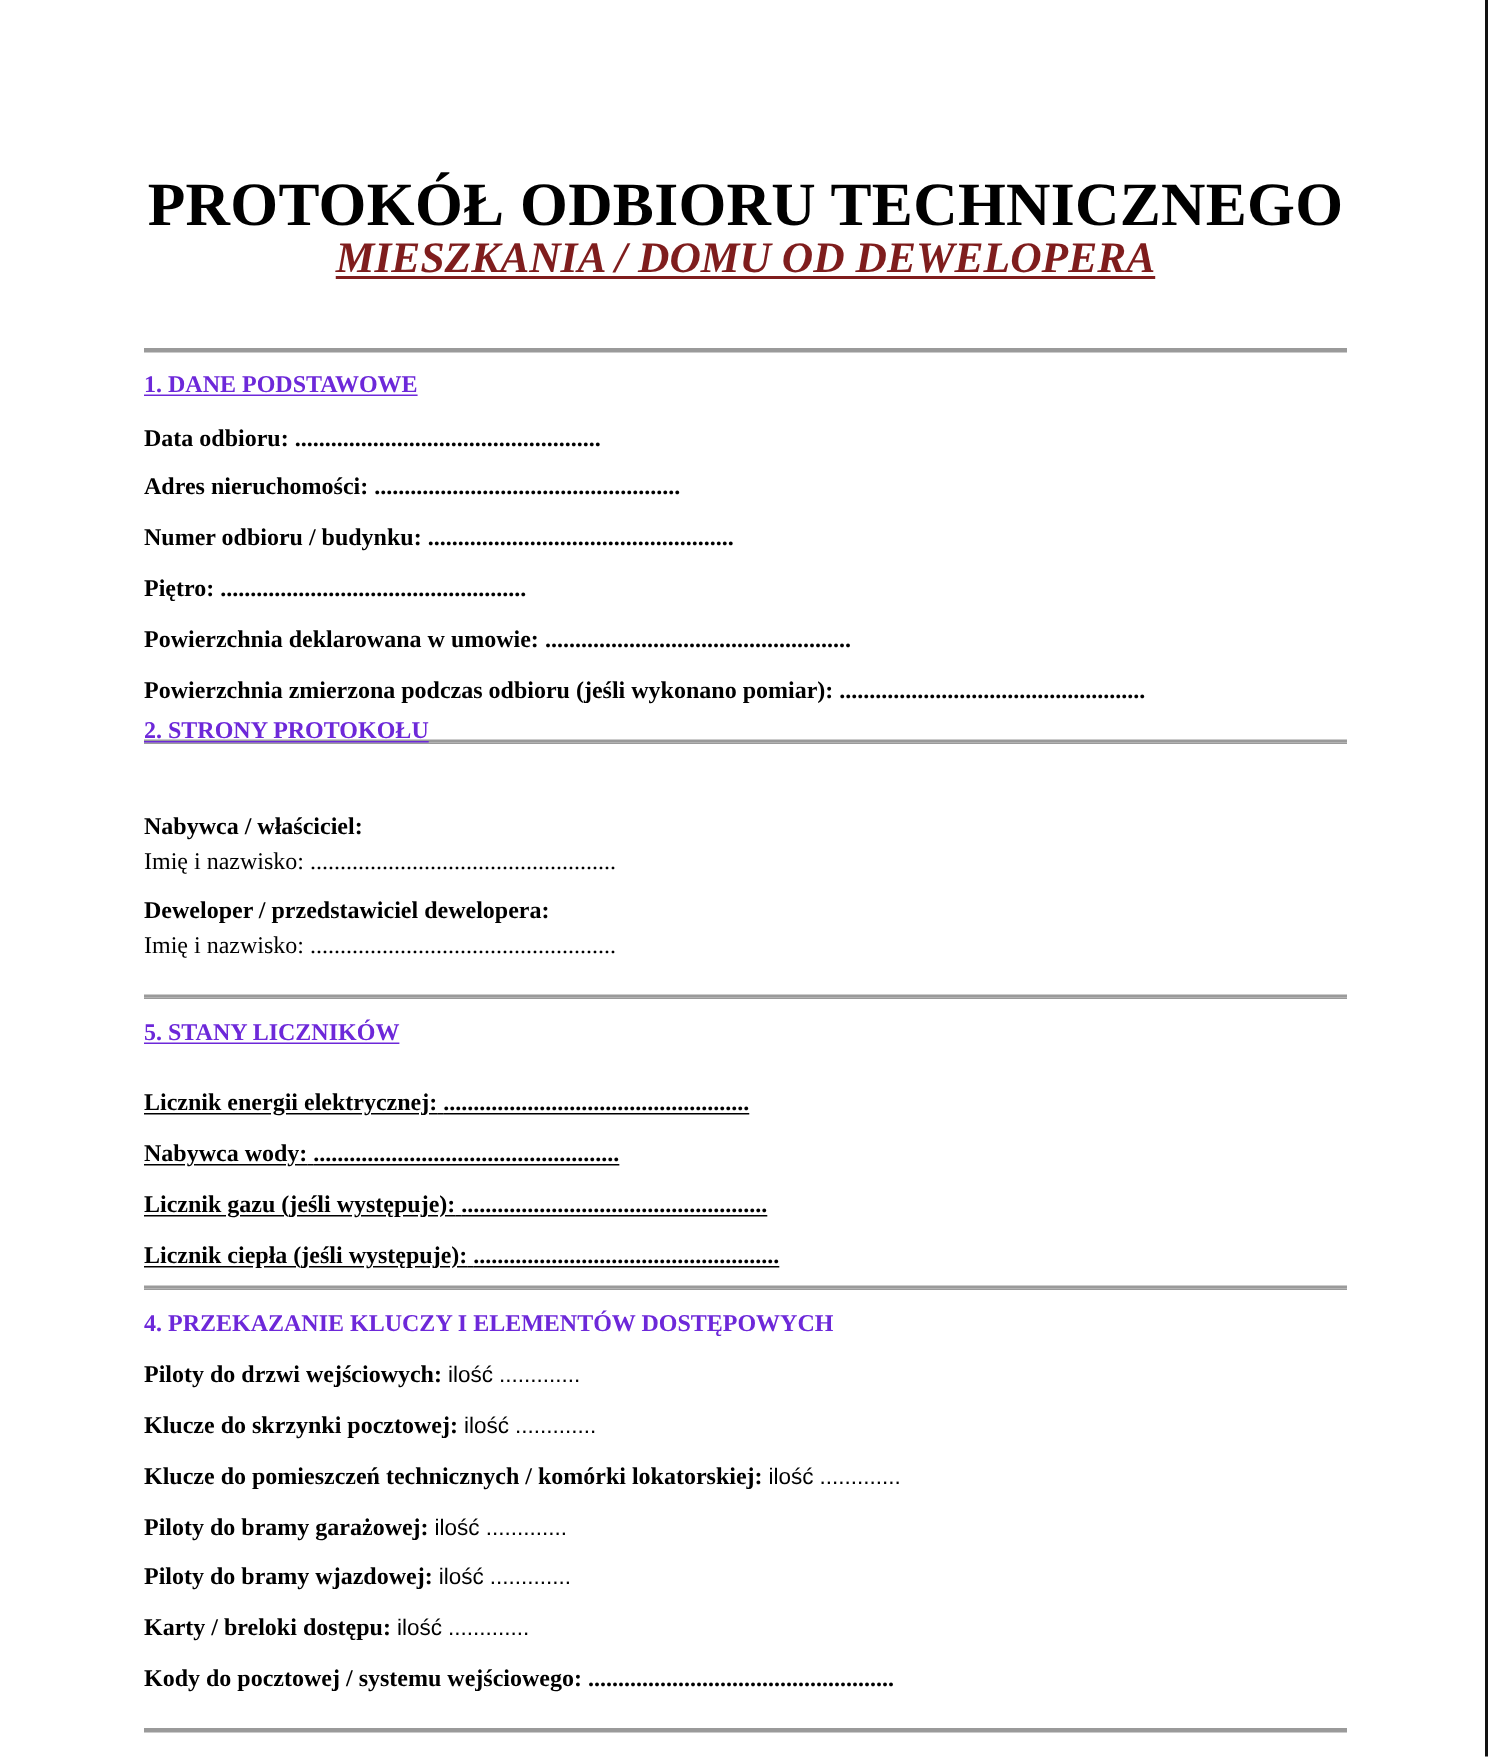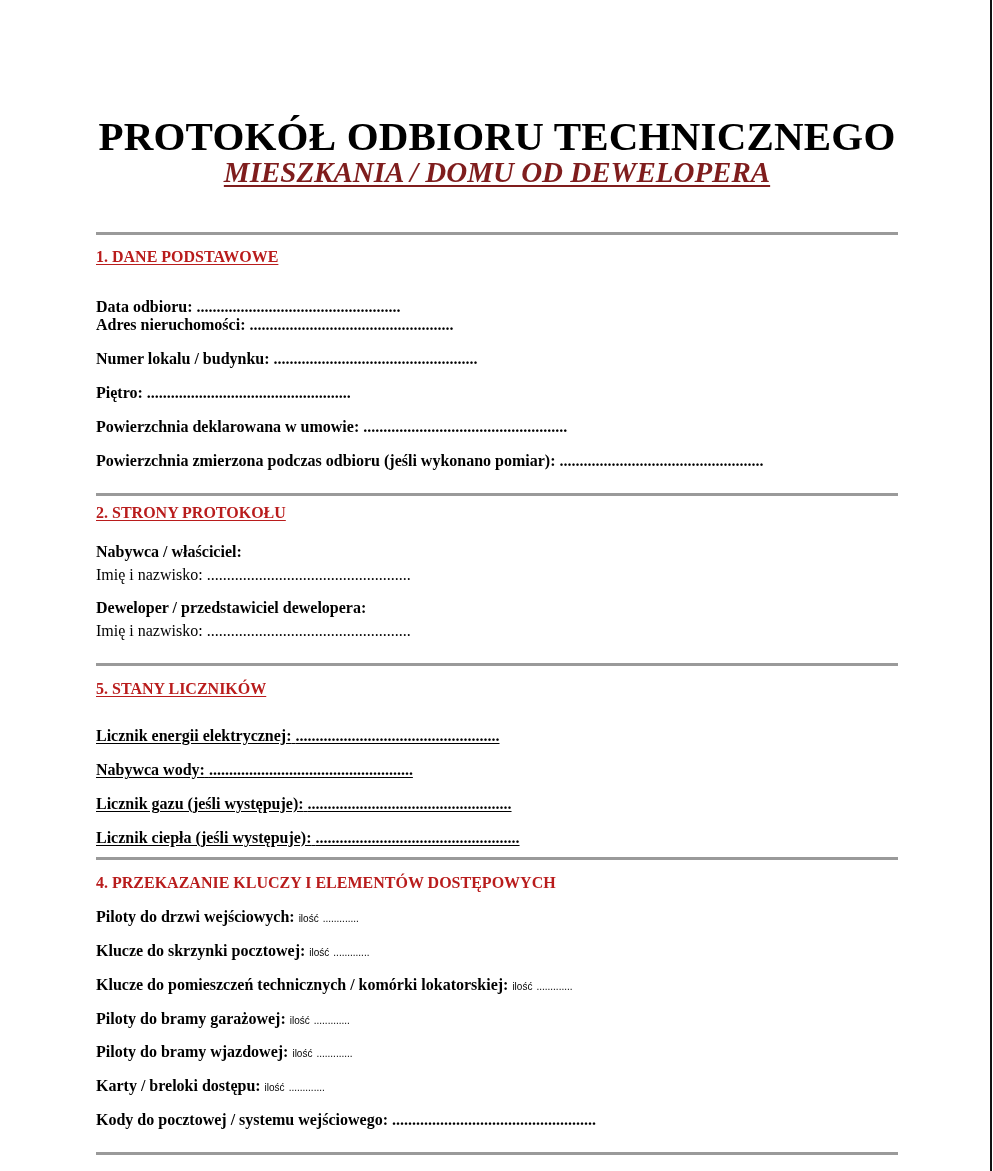--- a/index.html
+++ b/index.html
@@ -2,69 +2,69 @@
 <html><head>
   <meta charset="utf-8">
   <style>
     html, body { margin: 0; padding: 0; background: #ffffff; }
     body { width: 993px; height: 1171px; position: relative; overflow: hidden; font-family: "Liberation Serif", serif; color: #000; }
     .page-edge { position: absolute; top: 0; right: 1px; width: 2px; height: 1171px; background: #111; }
     .doc { position: absolute; left: 96px; top: 0; width: 802px; }
     .title { position: absolute; left: 0; top: 112px; width: 802px; text-align: center; font-size: 41px; font-weight: bold; text-decoration-thickness: 2px; text-underline-offset: 4px; letter-spacing: 0.2px; }
     .subtitle { position: absolute; left: 0; top: 156px; width: 802px; text-align: center; font-size: 29px; font-weight: bold; font-style: italic; color: #7f1d1d; text-decoration: underline; text-decoration-thickness: 2px; text-underline-offset: 3px; }
     .sep { position: absolute; left: 0; width: 802px; height: 3px; border-top: 2px solid #9a9a9a; border-bottom: 1px solid #9a9a9a; box-sizing: border-box; }
-    .sec-head { position: absolute; left: 0; font-size: 16px; font-weight: bold; color: #b91c1c; }
+    .sec-head { position: absolute; left: 0; font-size: 16px; font-weight: bold; color: #6d28d9; }
     .sec-head.ul { text-decoration: underline; text-underline-offset: 2px; }
     .row { position: absolute; left: 0; font-size: 16px; white-space: nowrap; }
     .b { font-weight: bold; }
     .dots { font-weight: bold; letter-spacing: 0px; }
     .ul-row { text-decoration: underline; text-underline-offset: 2px; margin-top: 13px; }
-    .sans { font-family: "Liberation Sans", sans-serif; font-weight: normal; font-size: 10px; }
+    .sans { font-family: "Liberation Sans", sans-serif; font-weight: normal; font-size: 15px; }
     .plain { font-weight: normal; text-align: center; }
   </style>
 </head>
 <body>
 
 <div class="page-edge"></div>
 
 <div class="doc">
   <div class="title">PROTOKÓŁ ODBIORU TECHNICZNEGO</div>
   <div class="subtitle">MIESZKANIA / DOMU OD DEWELOPERA</div>
 
   <div class="sep" style="top:232px"></div>
 
   <div class="sec-head ul" style="top:248px">1. DANE PODSTAWOWE</div>
-  <div class="row" style="top:298px">
+  <div class="row" style="top:284px">
     <span class="b">Data odbioru:</span>
     <span class="dots">...................................................</span>
   </div>
   <div class="row" style="top:316px">
     <span class="b">Adres nieruchomości:</span>
     <span class="dots">...................................................</span>
   </div>
   <div class="row" style="top:350px">
-    <span class="b">Numer lokalu / budynku:</span>
+    <span class="b">Numer odbioru / budynku:</span>
     <span class="dots">...................................................</span>
   </div>
   <div class="row" style="top:384px">
     <span class="b">Piętro:</span>
     <span class="dots">...................................................</span>
   </div>
   <div class="row" style="top:418px">
     <span class="b">Powierzchnia deklarowana w umowie:</span>
     <span class="dots">...................................................</span>
   </div>
   <div class="row" style="top:452px">
     <span class="b">Powierzchnia zmierzona podczas odbioru (jeśli wykonano pomiar):</span>
     <span class="dots">...................................................</span>
   </div>
 
   <div class="sep" style="top:493px"></div>
 
-  <div class="sec-head ul" style="top:504px">2. STRONY PROTOKOŁU</div>
+  <div class="sec-head ul" style="top:479px">2. STRONY PROTOKOŁU</div>
   <div class="row b" style="top:543px">Nabywca / właściciel:</div>
   <div class="row" style="top:566px">
     <span class="plain">Imię i nazwisko:</span>
     <span class="plain">...................................................</span>
   </div>
   <div class="row b" style="top:599px">Deweloper / przedstawiciel dewelopera:</div>
   <div class="row" style="top:622px">
     <span class="plain">Imię i nazwisko:</span>
     <span class="plain">...................................................</span>
   </div>

